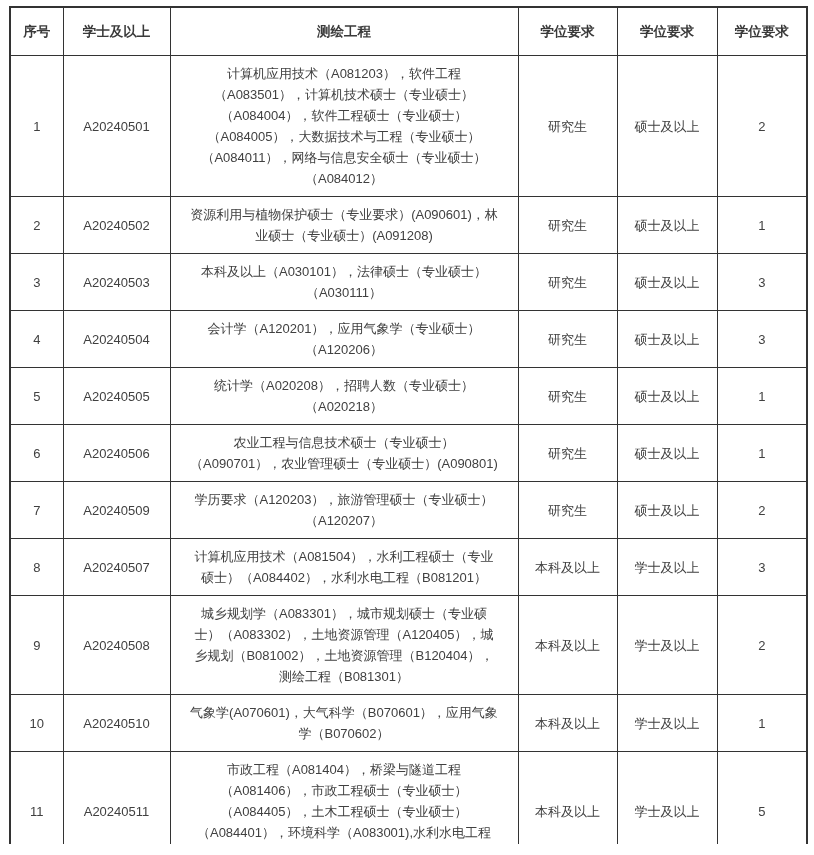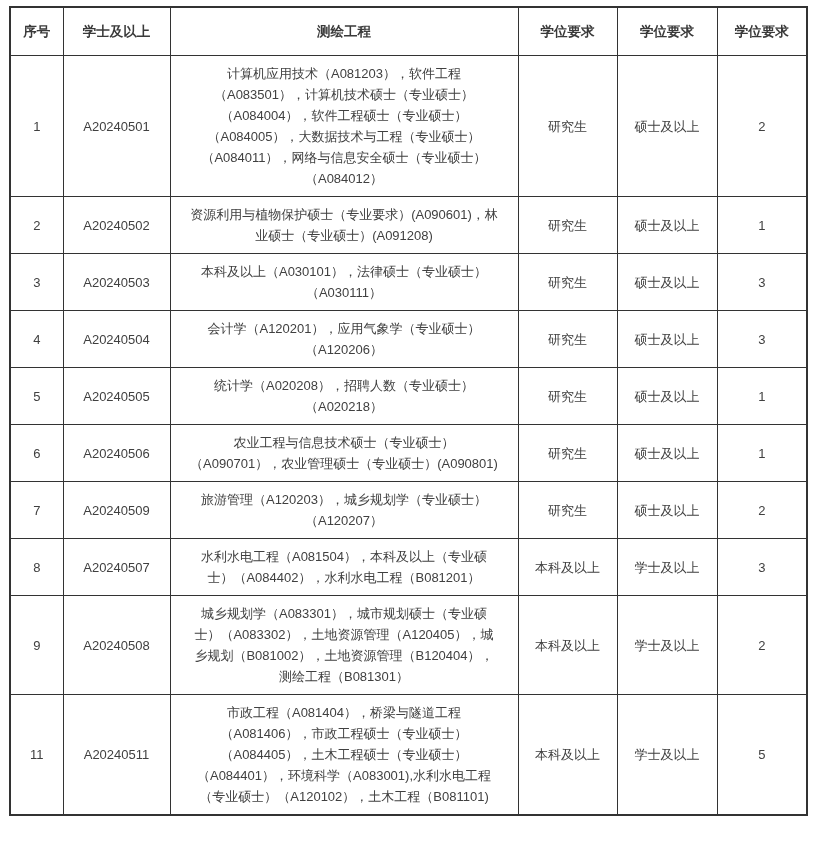--- a/index.html
+++ b/index.html
@@ -116,44 +116,52 @@
     <td>A20240506</td>
     <td class="major-cell">农业工程与信息技术硕士（专业硕士）（A090701），农业管理硕士（专业硕士）(A090801)</td>
     <td>研究生</td>
     <td>硕士及以上</td>
     <td>1</td>
   </tr>
 
   <tr>
     <td>7</td>
     <td>A20240509</td>
-    <td class="major-cell">旅游管理（A120203），城乡规划学（专业硕士）（A120207）</td>
+    <td class="major-cell">学历要求（A120203），旅游管理硕士（专业硕士）（A120207）</td>
     <td>研究生</td>
     <td>硕士及以上</td>
     <td>2</td>
   </tr>
 
   <tr>
     <td>8</td>
     <td>A20240507</td>
-    <td class="major-cell">水利水电工程（A081504），本科及以上（专业硕士）（A084402），水利水电工程（B081201）</td>
+    <td class="major-cell">计算机应用技术（A081504），水利工程硕士（专业硕士）（A084402），水利水电工程（B081201）</td>
     <td>本科及以上</td>
     <td>学士及以上</td>
     <td>3</td>
   </tr>
 
   <tr>
     <td>9</td>
     <td>A20240508</td>
     <td class="major-cell">城乡规划学（A083301），城市规划硕士（专业硕士）（A083302），土地资源管理（A120405），城乡规划（B081002），土地资源管理（B120404），测绘工程（B081301）</td>
     <td>本科及以上</td>
     <td>学士及以上</td>
     <td>2</td>
   </tr>
 
+  <tr>
+    <td>10</td>
+    <td>A20240510</td>
+    <td class="major-cell">气象学(A070601)，大气科学（B070601），应用气象学（B070602）</td>
+    <td>本科及以上</td>
+    <td>学士及以上</td>
+    <td>1</td>
+  </tr>
 
   <tr>
     <td>11</td>
     <td>A20240511</td>
     <td class="major-cell">市政工程（A081404），桥梁与隧道工程（A081406），市政工程硕士（专业硕士）（A084405），土木工程硕士（专业硕士）（A084401），环境科学（A083001),水利水电工程（专业硕士）（A120102），土木工程（B081101)</td>
     <td>本科及以上</td>
     <td>学士及以上</td>
     <td>5</td>
   </tr>
 </tbody>

